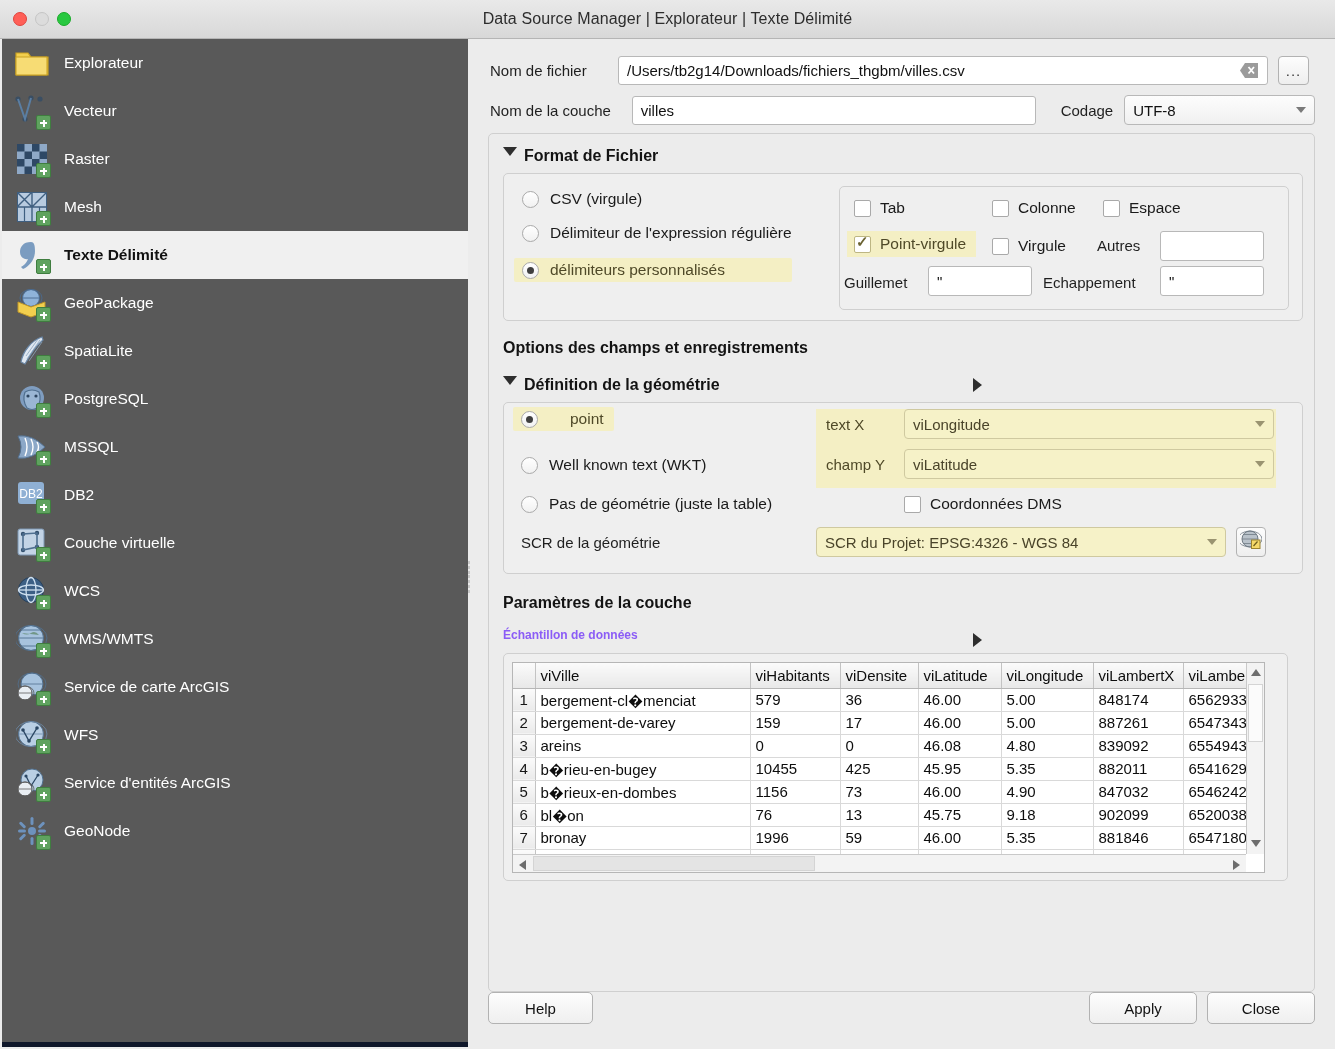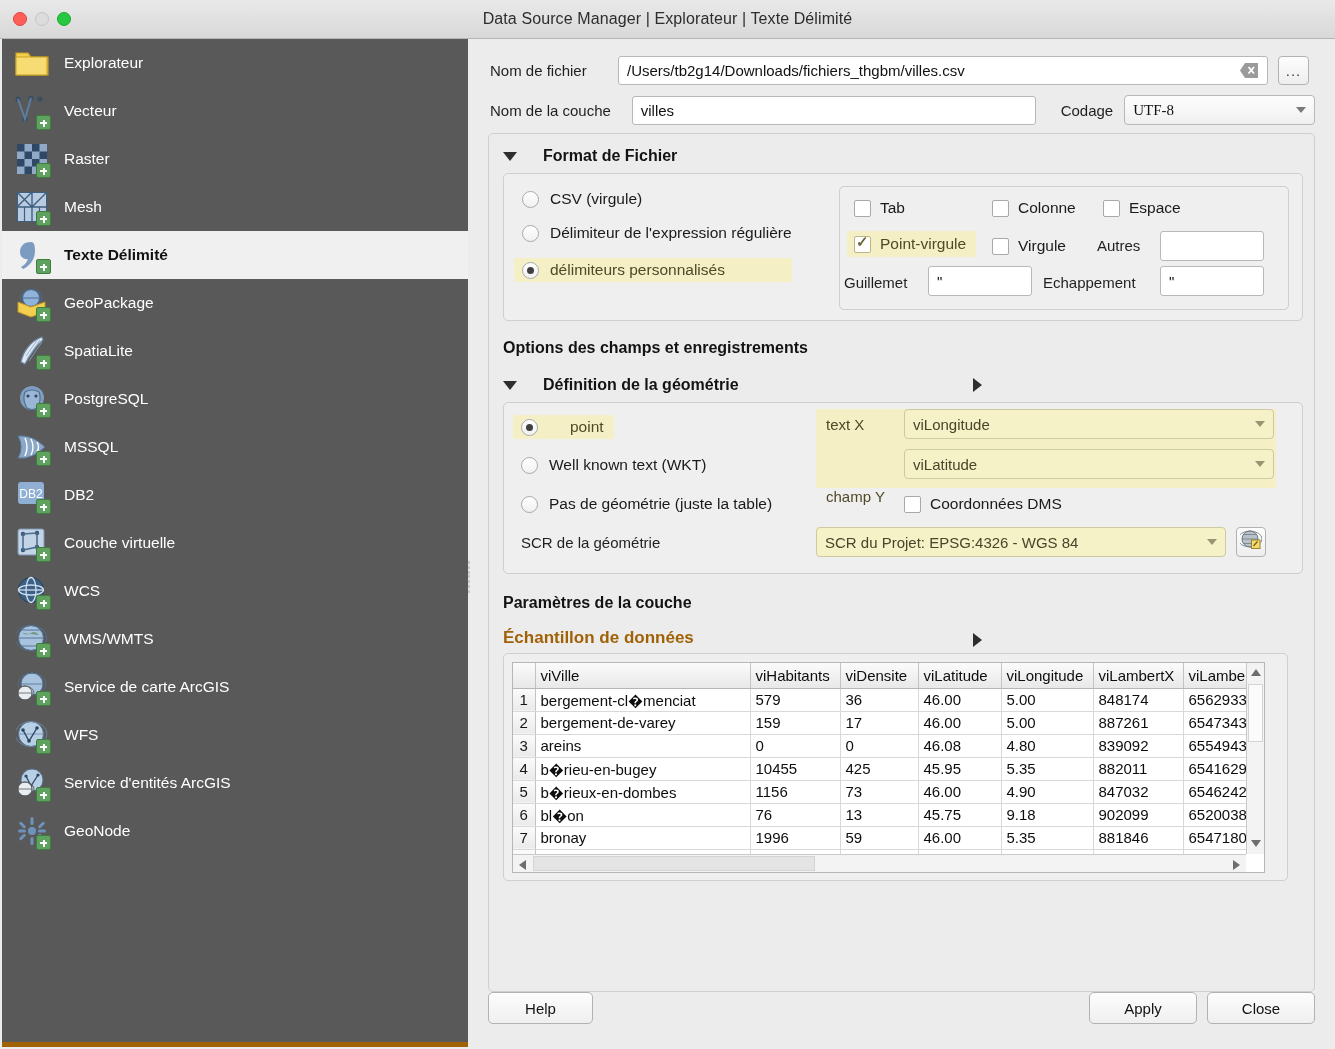--- a/index.html
+++ b/index.html
@@ -31,21 +31,21 @@
   .tl-close { background: #ff5f57; border: 1px solid #e0443e; }
   .tl-min   { background: #dcdcdc; border: 1px solid #c5c5c5; }
   .tl-max   { background: #28c840; border: 1px solid #1aab29; }
   .title-text {
     font-size: 16px; color: #2d2d2d; font-weight: 400; letter-spacing: .1px;
   }
 
   
   .sidebar {
     position: absolute; left: 2px; top: 39px; width: 466px; height: 1008px;
-    background: #a16207;
+    background: #0f172a;
   }
   .side-list {
     position: absolute; left: 0; top: 0; width: 466px; height: 1003px;
     background: #595959;
     overflow: hidden;
   }
   .side-item {
     height: 48px; display: flex; align-items: center;
     padding-left: 10px; gap: 12px;
     color: #ffffff; font-size: 15.5px;
@@ -117,21 +117,21 @@
     border-top: 6px solid #7a7a7a;
   }
   .combo.yellow { background: #f6f2c8; border-color: #cfc9a0; color: #4a442a; }
   .combo.yellow .caret { border-top-color: #9a9471; }
 
   
   .groupbox {
     border: 1px solid #cfcfcf; border-radius: 5px; background: #ececec;
   }
   .section-title {
-    display: flex; align-items: center; gap: 26px;
+    display: flex; align-items: flex-start; gap: 7px;
     font-size: 16px; font-weight: bold; color: #131313;
   }
   .tri { width: 0; height: 0; }
   .tri.down { border-left: 7px solid transparent; border-right: 7px solid transparent; border-top: 9px solid #2e2e2e; }
   .tri.right { border-top: 7px solid transparent; border-bottom: 7px solid transparent; border-left: 9px solid #2e2e2e; }
 
   
   .radio-row { display: flex; align-items: center; gap: 11px; font-size: 15.5px; color: #1a1a1a; }
   .radio {
     width: 17px; height: 17px; border-radius: 50%;
@@ -460,21 +460,21 @@
       </div>
       <div class="btn-dots" style="margin-left:10px;">...</div>
     </div>
 
     <div class="row" style="position:absolute; left:20px; top:56px; width:825px;">
       <span class="lbl" style="width:155px;">Nom de la couche</span>
       <div class="txtinput" style="width:440px;">
         <span>villes</span>
       </div>
       <span class="lbl" style="margin-left:25px;">Codage</span>
-      <div class="combo" style="width:207px; margin-left:11px;font-family:Liberation Serif, serif;">
+      <div class="combo" style="width:207px; margin-left:11px;">
         <span>UTF-8</span>
         <span class="caret"></span>
       </div>
     </div>
 
     <div class="groupbox" style="position:absolute; left:18px; top:94px; width:827px; height:859px;">
 
       <div class="section-title" style="position:absolute; left:14px; top:13px;">
         <span class="tri down"></span>
         <span>Format de Fichier</span>
@@ -541,42 +541,42 @@
         <span>Options des champs et enregistrements</span>
       </div>
 
       <div class="section-title" style="position:absolute; left:14px; top:242px;">
         <span class="tri down"></span>
         <span>Définition de la géométrie</span>
       </div>
 
       <div class="groupbox" style="position:absolute; left:14px; top:268px; width:800px; height:172px; background:#efefef;">
 
-        <div class="radio-row hl" style="position:absolute; left:9px; top:12px;gap:32px;">
+        <div class="radio-row hl" style="position:absolute; left:9px; top:4px;gap:32px;">
           <span class="radio on"></span>
           <span>point</span>
         </div>
         <div class="radio-row" style="position:absolute; left:17px; top:53px;">
           <span class="radio"></span>
           <span>Well known text (WKT)</span>
         </div>
         <div class="radio-row" style="position:absolute; left:17px; top:92px;">
           <span class="radio"></span>
           <span>Pas de géométrie (juste la table)</span>
         </div>
 
         <div style="position:absolute; left:312px; top:6px; width:460px; height:79px; background:#f4efc4;"></div>
 
         <span class="lbl" style="position:absolute; left:322px; top:13px; color:#4f4928;">text X</span>
         <div class="combo yellow" style="position:absolute; left:400px; top:6px; width:370px;">
           <span>viLongitude</span>
           <span class="caret"></span>
         </div>
 
-        <span class="lbl" style="position:absolute; left:322px; top:53px; color:#4f4928;margin-top:32px;">champ Y</span>
+        <span class="lbl" style="position:absolute; left:322px; top:53px; color:#4f4928;">champ Y</span>
         <div class="combo yellow" style="position:absolute; left:400px; top:46px; width:370px;">
           <span>viLatitude</span>
           <span class="caret"></span>
         </div>
 
         <div class="cb-row" style="position:absolute; left:400px; top:92px;">
           <span class="cbox"></span>
           <span>Coordonnées DMS</span>
         </div>
 
@@ -595,21 +595,21 @@
             </svg>
           </span>
         </div>
       </div>
 
       <div class="section-title" style="position:absolute; left:14px; top:460px;">
         <span class="tri right"></span>
         <span>Paramètres de la couche</span>
       </div>
 
-      <div style="position:absolute; left:14px; top:494px; font-size:17px; font-weight:bold; color:#a16207;">Échantillon de données</div>
+      <div style="position:absolute; left:14px; top:494px; font-size:12px; font-weight:bold; color:#8b5cf6;">Échantillon de données</div>
 
       <div class="groupbox" style="position:absolute; left:14px; top:519px; width:785px; height:228px; background:#efefef;">
         <div class="tablewrap" style="position:absolute; left:8px; top:8px; width:753px; height:211px;">
 
           <div style="position:absolute; left:0; top:0; right:18px; bottom:18px; overflow:hidden;">
             <table class="sample" id="sample-table">
               <colgroup>
                 <col style="width:22px">
                 <col style="width:215px">
                   <col style="width:90px">

